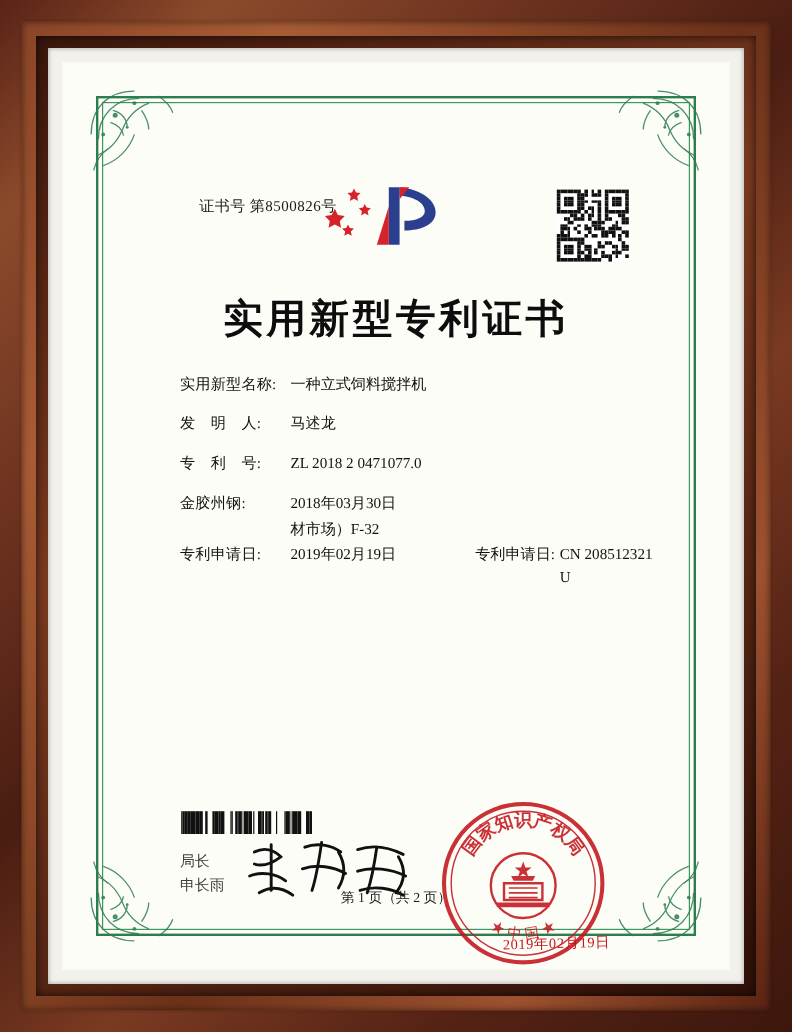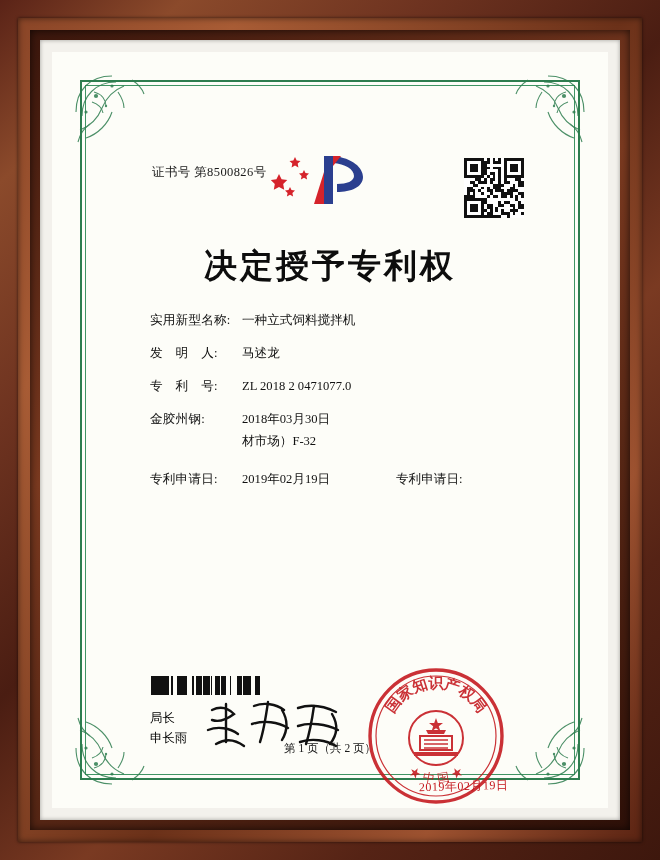--- a/index.html
+++ b/index.html
@@ -72,21 +72,21 @@
   .corner.br { right: 20px; bottom: 20px; transform: scale(-1,-1); }
 
   
   .content {
     position: absolute;
     left: 44px; top: 44px; right: 44px; bottom: 44px;
   }
 
   .cert-no {
     position: absolute;
-    left: 56px; top: 68px;
+    left: 70px; top: 68px;
     font-size: 12.5px;
     color: #1a1a1a;
     letter-spacing: 0.4px;
   }
 
   
   .logo {
     position: absolute;
     left: 50%; top: 48px;
     transform: translateX(-50%);
@@ -143,21 +143,21 @@
   .field-row.pair .fvalue { flex: 0 0 auto; width: 148px; }
   .flabel2 {
     flex: 0 0 auto;
     white-space: pre;
     margin-left: 6px;
   }
   .fvalue2 { flex: 1 1 auto; margin-left: 4px; }
   .addr-cont {
     margin-left: 92px;
     margin-top: -11px;
-    margin-bottom: 18px;
+    margin-bottom: 1px;
   }
 
   .legal {
     position: absolute;
     left: 54px; right: 40px; top: 452px;
     font-size: 11.4px;
     line-height: 1.72;
     color: #141414;
     text-align: justify;
   }
@@ -171,21 +171,21 @@
     display: flex;
     align-items: stretch;
   }
   .barcode span { display: block; height: 100%; }
 
   .sig-block {
     position: absolute;
     left: 54px; top: 612px;
     font-size: 12.4px;
     line-height: 1.65;
-    color: #000000;
+    color: #404040;
   }
   .signature {
     position: absolute;
     left: 106px; top: 600px;
     width: 150px; height: 56px;
   }
 
   
   .seal {
     position: absolute;
@@ -765,21 +765,21 @@
             <i></i>
             <i class="on"></i>
             <i></i>
             <i></i>
             <i></i>
             <i></i>
             <i></i>
           </div>
       </div>
 
-      <div class="title">决定授予专利权</div>
+      <div class="title">实用新型专利证书</div>
 
       <div class="fields">
 
         <div class="field-row">
           <div class="flabel">实用新型名称:</div>
           <div class="fvalue">一种立式饲料搅拌机</div>
         </div>
 
         <div class="field-row">
           <div class="flabel">发　明　人:</div>
@@ -796,20 +796,21 @@
           <div class="fvalue">2018年03月30日</div>
         </div>
 
 
         <div class="addr-cont">材市场）F-32</div>
 
         <div class="field-row pair">
           <div class="flabel">专利申请日:</div>
           <div class="fvalue">2019年02月19日</div>
           <div class="flabel2">专利申请日:</div>
+          <div class="fvalue2">CN 208512321 U</div>
         </div>
 
       </div>
 
 
       <div class="barcode" id="barcode">
           <span style="width: 1px; background: transparent;"></span>
           <span style="width: 1px; background: rgb(17, 17, 17);"></span>
           <span style="width: 2px; background: rgb(17, 17, 17);"></span>
           <span style="width: 2px; background: rgb(17, 17, 17);"></span>

